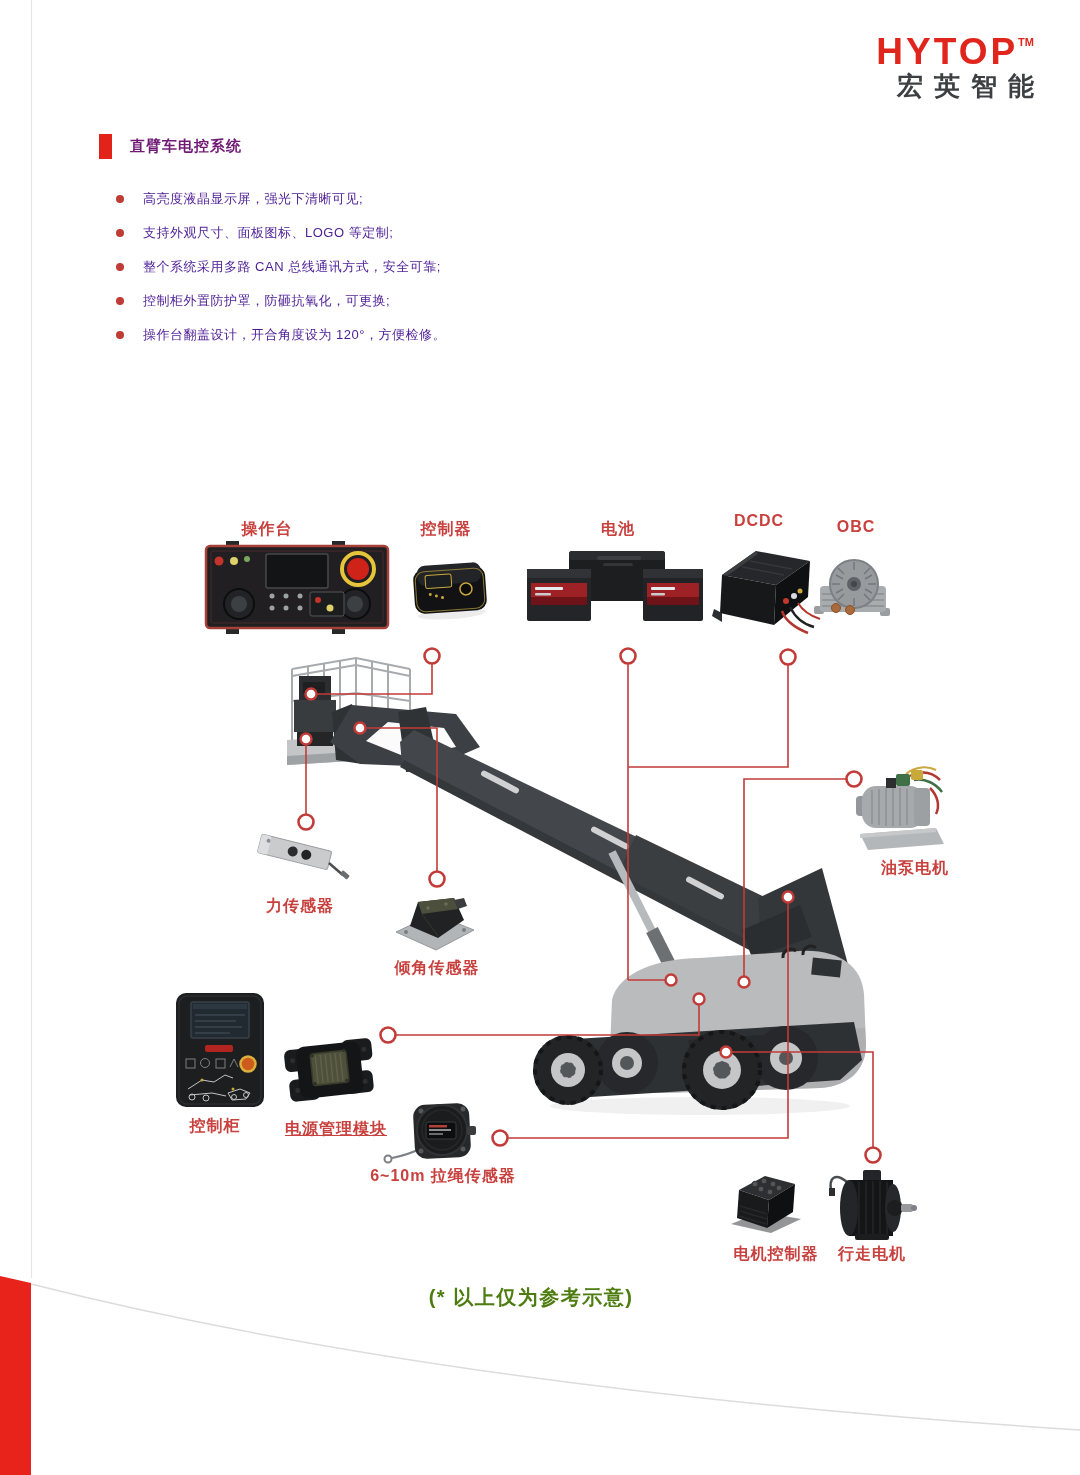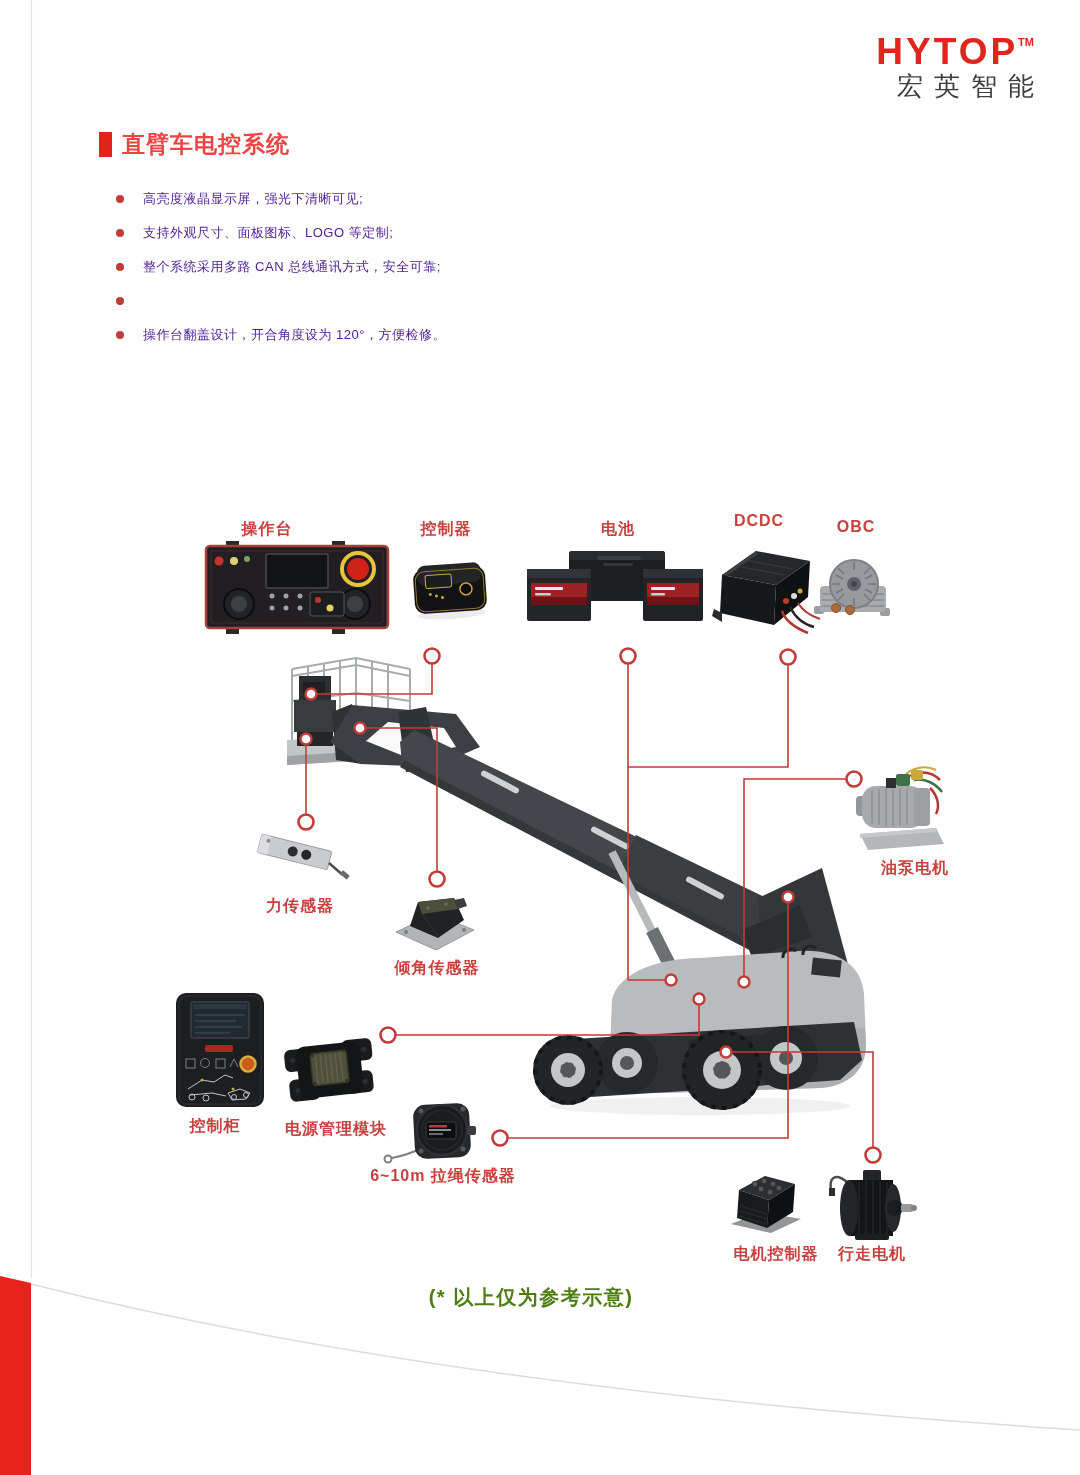--- a/index.html
+++ b/index.html
@@ -5,25 +5,25 @@
   html,body{margin:0;padding:0;background:#888;}
   .page{
     position:relative;width:1080px;height:1475px;margin:0 auto;
     background:#ffffff;overflow:hidden;
     font-family:"Liberation Sans","DejaVu Sans",sans-serif;
   }
   
   .logo{position:absolute;top:33px;right:46px;text-align:right;line-height:1;}
   .logo-word{font-size:37px;font-weight:bold;color:#e0251c;letter-spacing:3px;}
   .logo-word sup{font-size:11px;font-weight:bold;color:#e0251c;vertical-align:18px;letter-spacing:0;}
-  .logo-sub{font-size:26px;font-weight:normal;color:#3d3f42;letter-spacing:11px;margin-top:3px;margin-right:-11px;}
+  .logo-sub{font-size:26px;font-weight:bold;color:#3d3f42;letter-spacing:11px;margin-top:3px;margin-right:-11px;}
   
   .title-row{position:absolute;left:99px;top:129px;display:flex;align-items:center;}
   .title-square{width:13px;height:25px;background:#e2231a;margin-right:10px;flex:none;}
-  .title-text{font-size:23px;font-weight:bold;color:#ef4444;letter-spacing:1px;margin:0;}
+  .title-text{font-size:15px;font-weight:bold;color:#701a75;letter-spacing:1px;margin:8px;}
   
   .features{position:absolute;left:116px;top:188px;list-style:none;margin:0;padding:0;}
   .features li{display:flex;align-items:center;height:21px;margin-bottom:13px;}
   .features .dot{width:8px;height:8px;border-radius:50%;background:#bf3b35;margin-right:19px;flex:none;}
   .features .txt{font-size:13px;color:#4c1d95;letter-spacing:0.5px;white-space:nowrap;}
   
   .diagram{position:absolute;left:0;top:0;width:1080px;height:1475px;}
   .clabel{
     position:absolute;transform:translateX(-50%);
     font-size:16px;font-weight:bold;color:#c8413e;letter-spacing:1px;white-space:nowrap;
@@ -56,20 +56,21 @@
     <li>
         <span class="dot"></span>
         <span class="txt">支持外观尺寸、面板图标、LOGO 等定制;</span>
       </li>
     <li>
         <span class="dot"></span>
         <span class="txt">整个系统采用多路 CAN 总线通讯方式，安全可靠;</span>
       </li>
     <li>
         <span class="dot"></span>
+        <span class="txt">控制柜外置防护罩，防砸抗氧化，可更换;</span>
       </li>
     <li>
         <span class="dot"></span>
         <span class="txt">操作台翻盖设计，开合角度设为 120°，方便检修。</span>
       </li>
   </ul>
 
   <svg class="diagram" viewBox="0 0 1080 1475">
 
     <line x1="31.5" y1="0" x2="31.5" y2="1278" stroke="#e4e4e5" stroke-width="1.2"></line>
@@ -488,20 +489,20 @@
 
   <div class="clabel" style="left:267px;top:519px;">操作台</div>
   <div class="clabel" style="left:446px;top:519px;">控制器</div>
   <div class="clabel" style="left:614px;top:519px;padding-left:8px;">电池</div>
   <div class="clabel" style="left:759px;top:512px;">DCDC</div>
   <div class="clabel" style="left:856px;top:518px;">OBC</div>
   <div class="clabel" style="left:915px;top:858px;">油泵电机</div>
   <div class="clabel" style="left:300px;top:896px;">力传感器</div>
   <div class="clabel" style="left:437px;top:958px;">倾角传感器</div>
   <div class="clabel" style="left:215px;top:1116px;">控制柜</div>
-  <div class="clabel" style="left:336px;top:1119px;">电源管理模块</div>
+  <div class="clabel" style="left:336px;top:1119px;text-decoration:underline;">电源管理模块</div>
   <div class="clabel" style="left:443px;top:1166px;">6~10m 拉绳传感器</div>
   <div class="clabel" style="left:768px;top:1244px;padding-left:16px;">电机控制器</div>
   <div class="clabel" style="left:872px;top:1244px;">行走电机</div>
 
   <div class="note">(* 以上仅为参考示意)</div>
 
 </div>
 
 </body></html>

